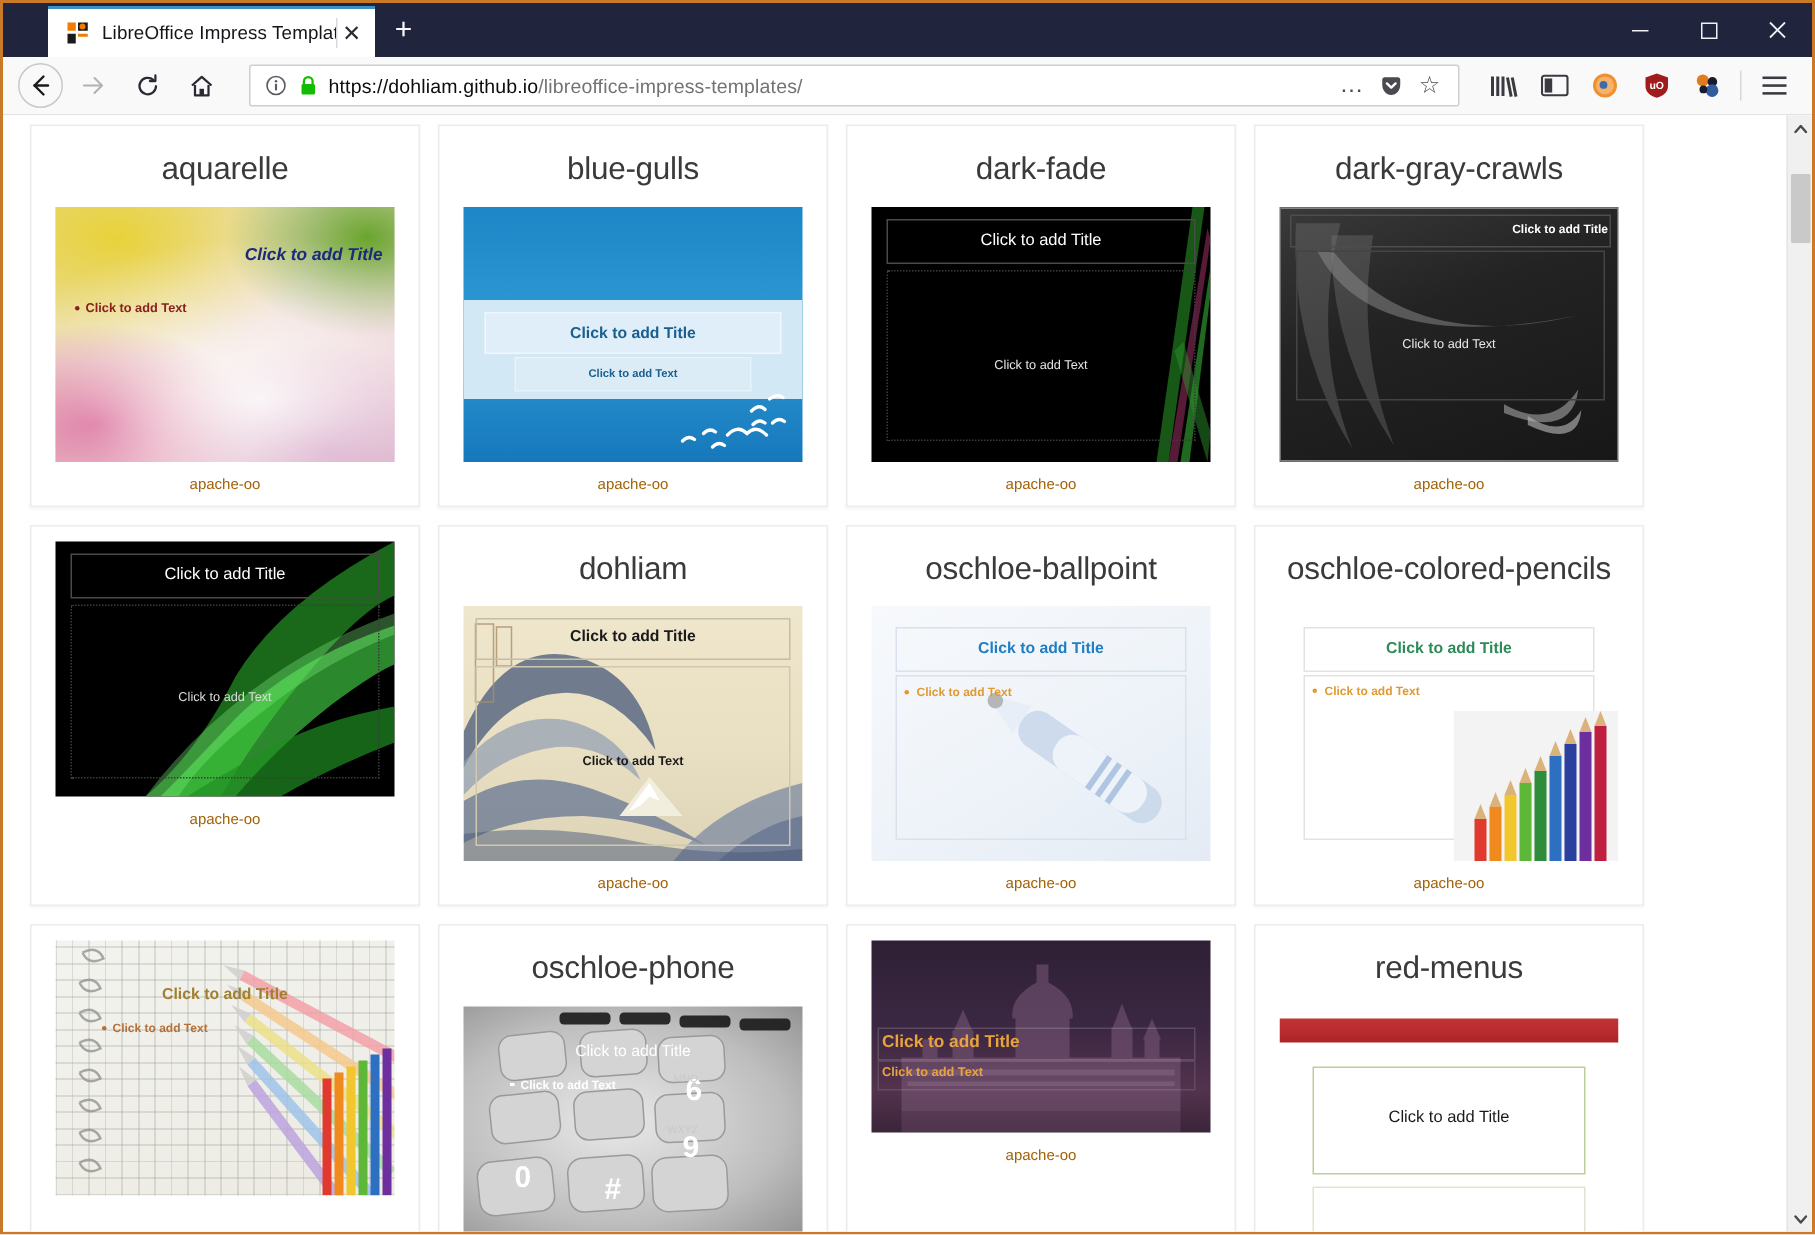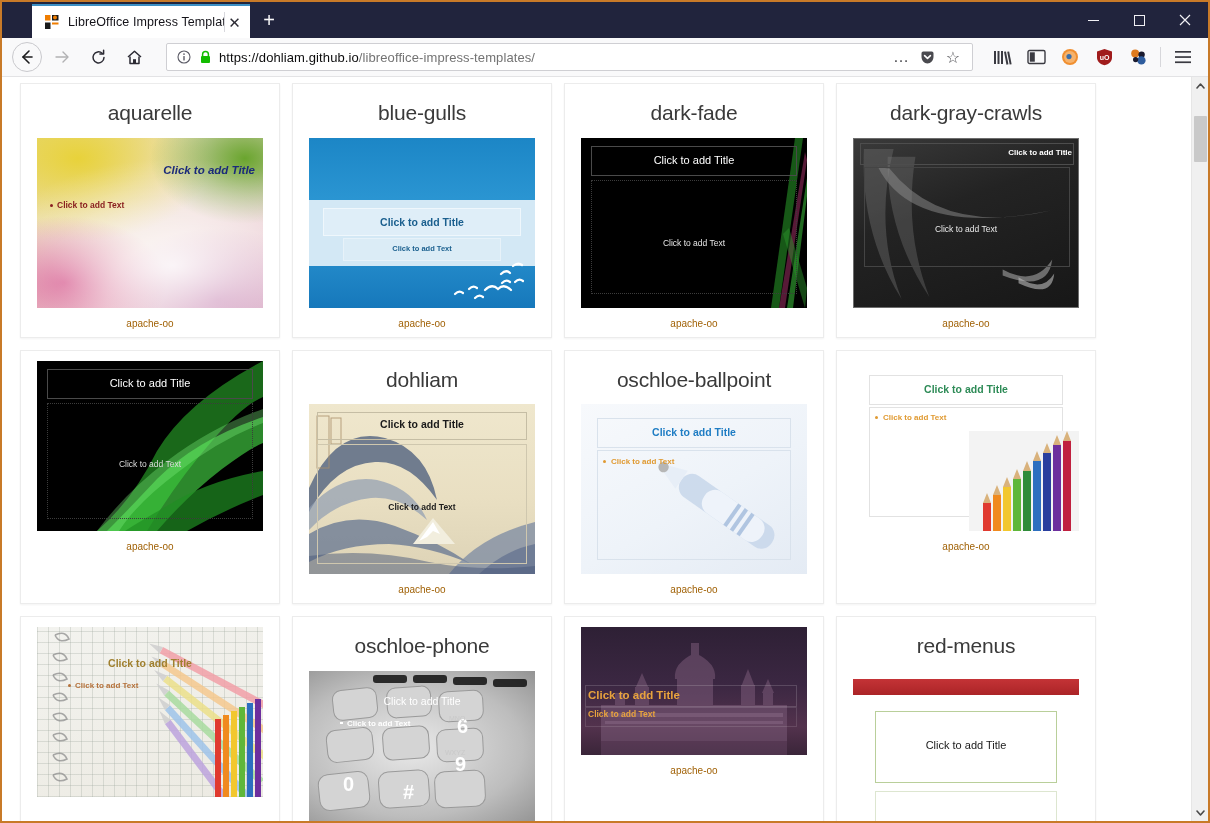--- a/index.html
+++ b/index.html
@@ -510,20 +510,21 @@
               </g>
             </svg>
             <span class="bul"></span>
             <span class="ttl">Click to add Title</span>
             <span class="txt">Click to add Text</span>
           </div>
           <div class="card-author">apache-oo</div>
         </div>
 
         <div class="card">
+          <div class="card-title">oschloe-colored-pencils</div>
           <div class="thumb t-pencils">
             <span class="box1"></span>
             <span class="box2"></span>
             <svg style="position:absolute;right:0;bottom:0;width:110px;height:100px" viewBox="0 0 110 100">
               <rect x="0" y="0" width="110" height="100" fill="#f3f3f3"></rect>
               <g>
                 <rect x="14" y="72" width="8" height="28" fill="#e03a2f"></rect>
                   <path d="M14 72 L18 62 L22 72 Z" fill="#d9b27c"></path>
                 <rect x="24" y="64" width="8" height="36" fill="#f08a1e"></rect>
                   <path d="M24 64 L28 54 L32 64 Z" fill="#d9b27c"></path>

